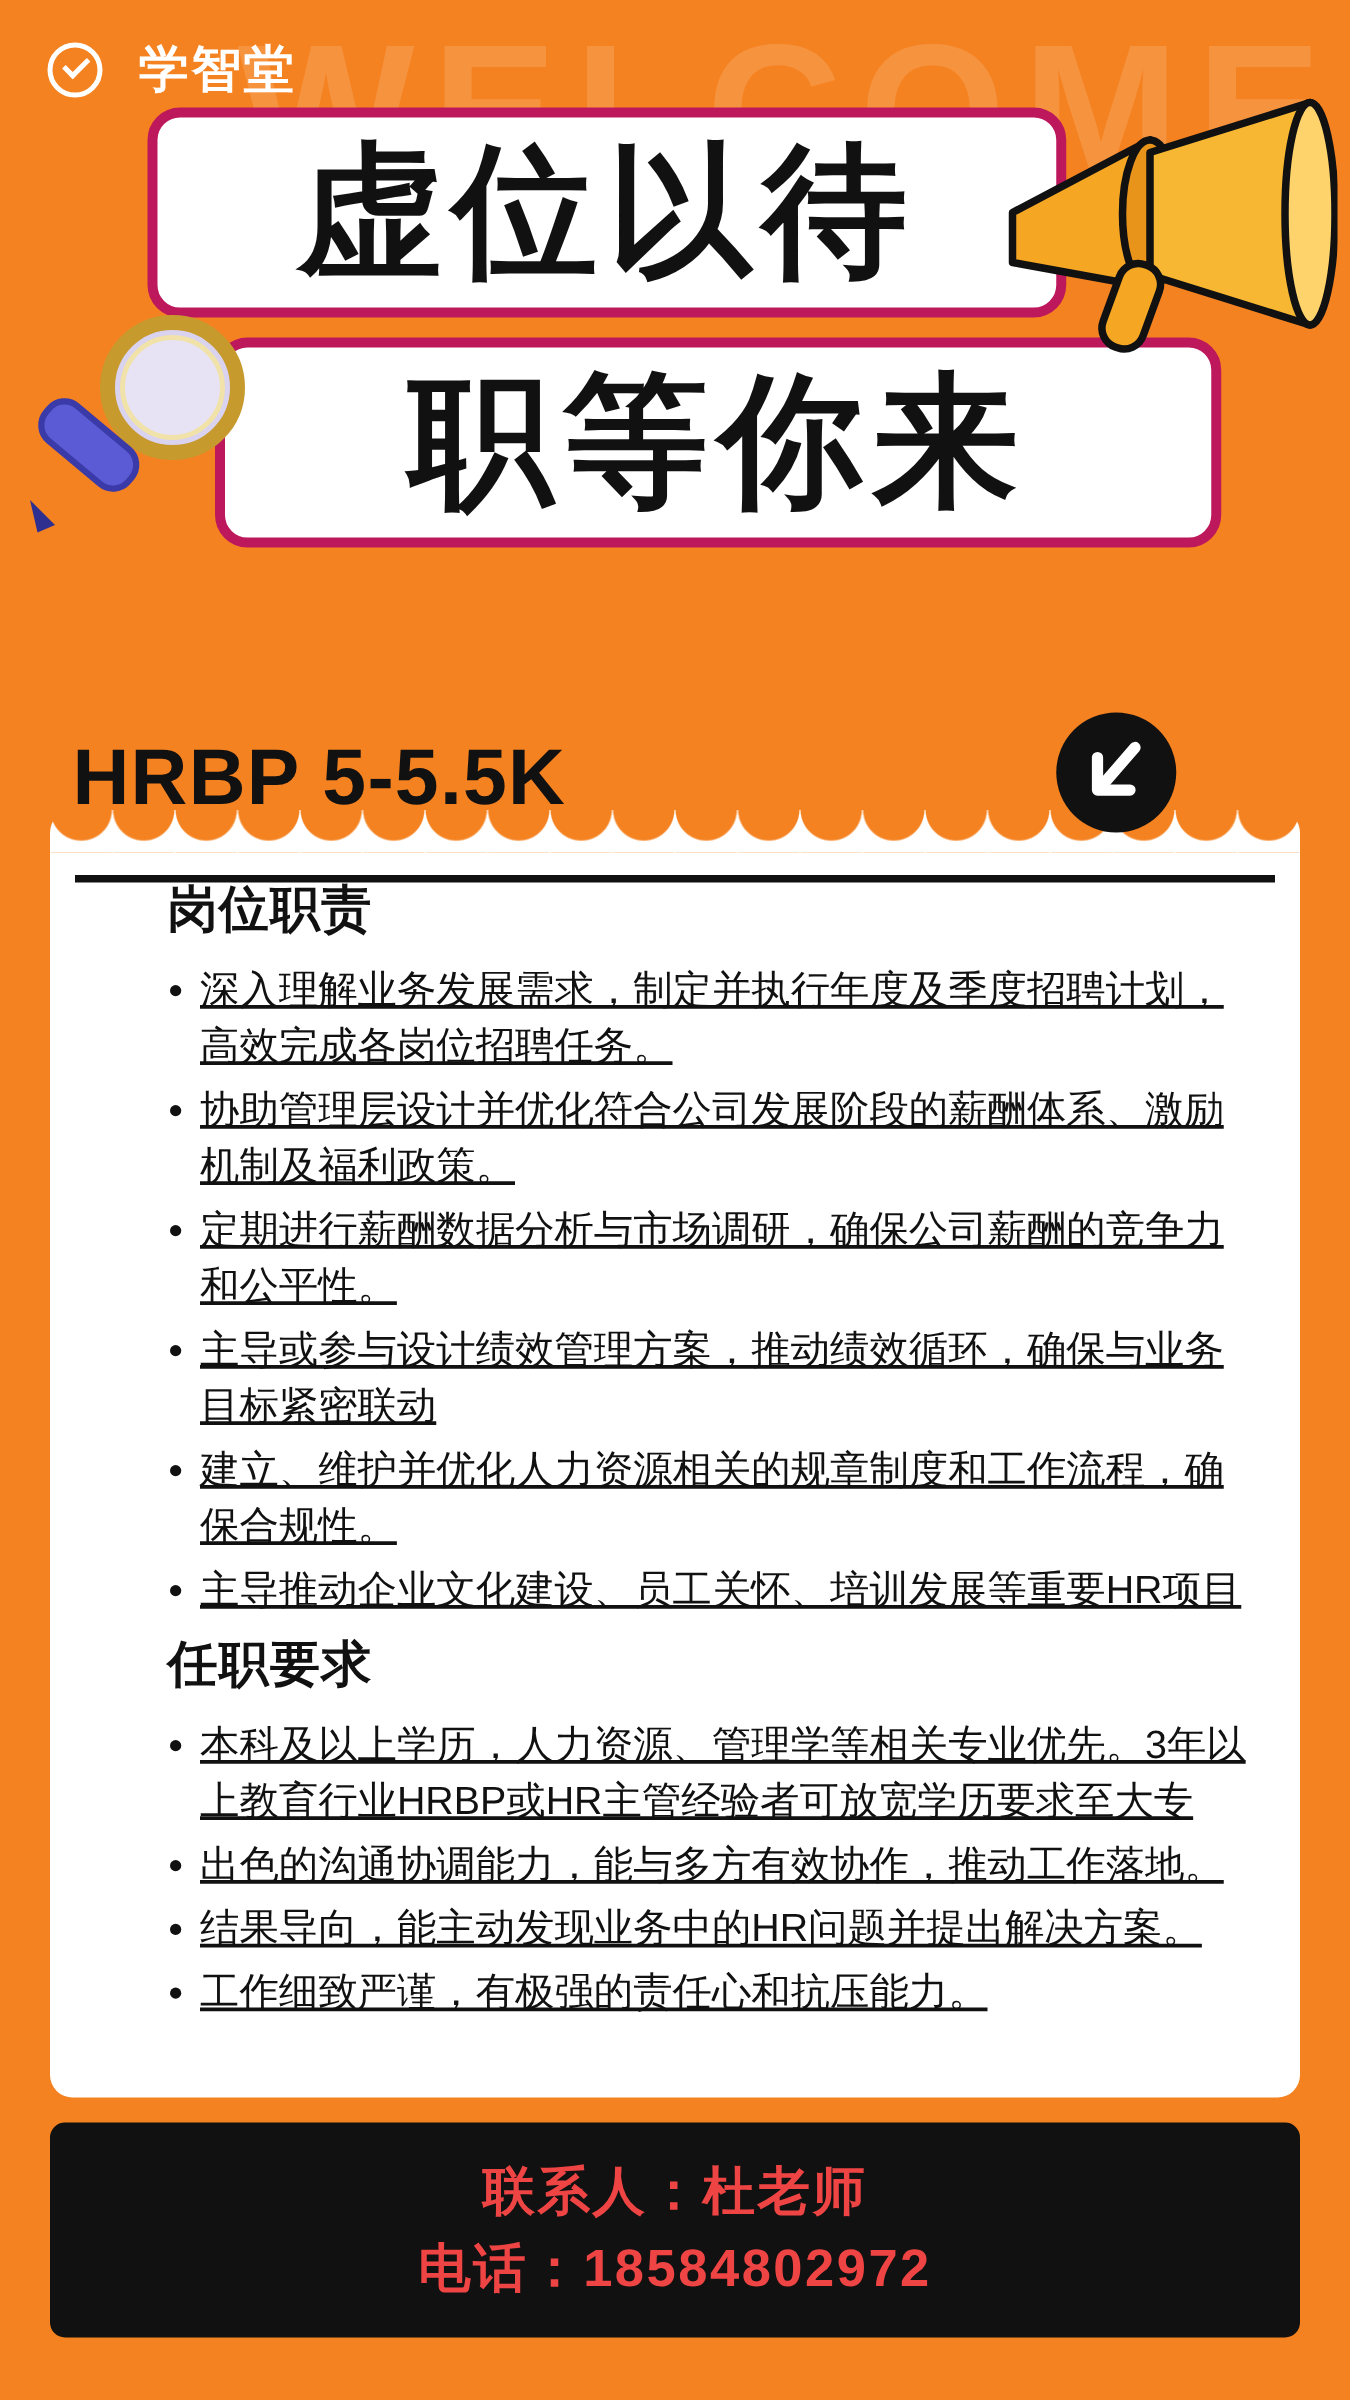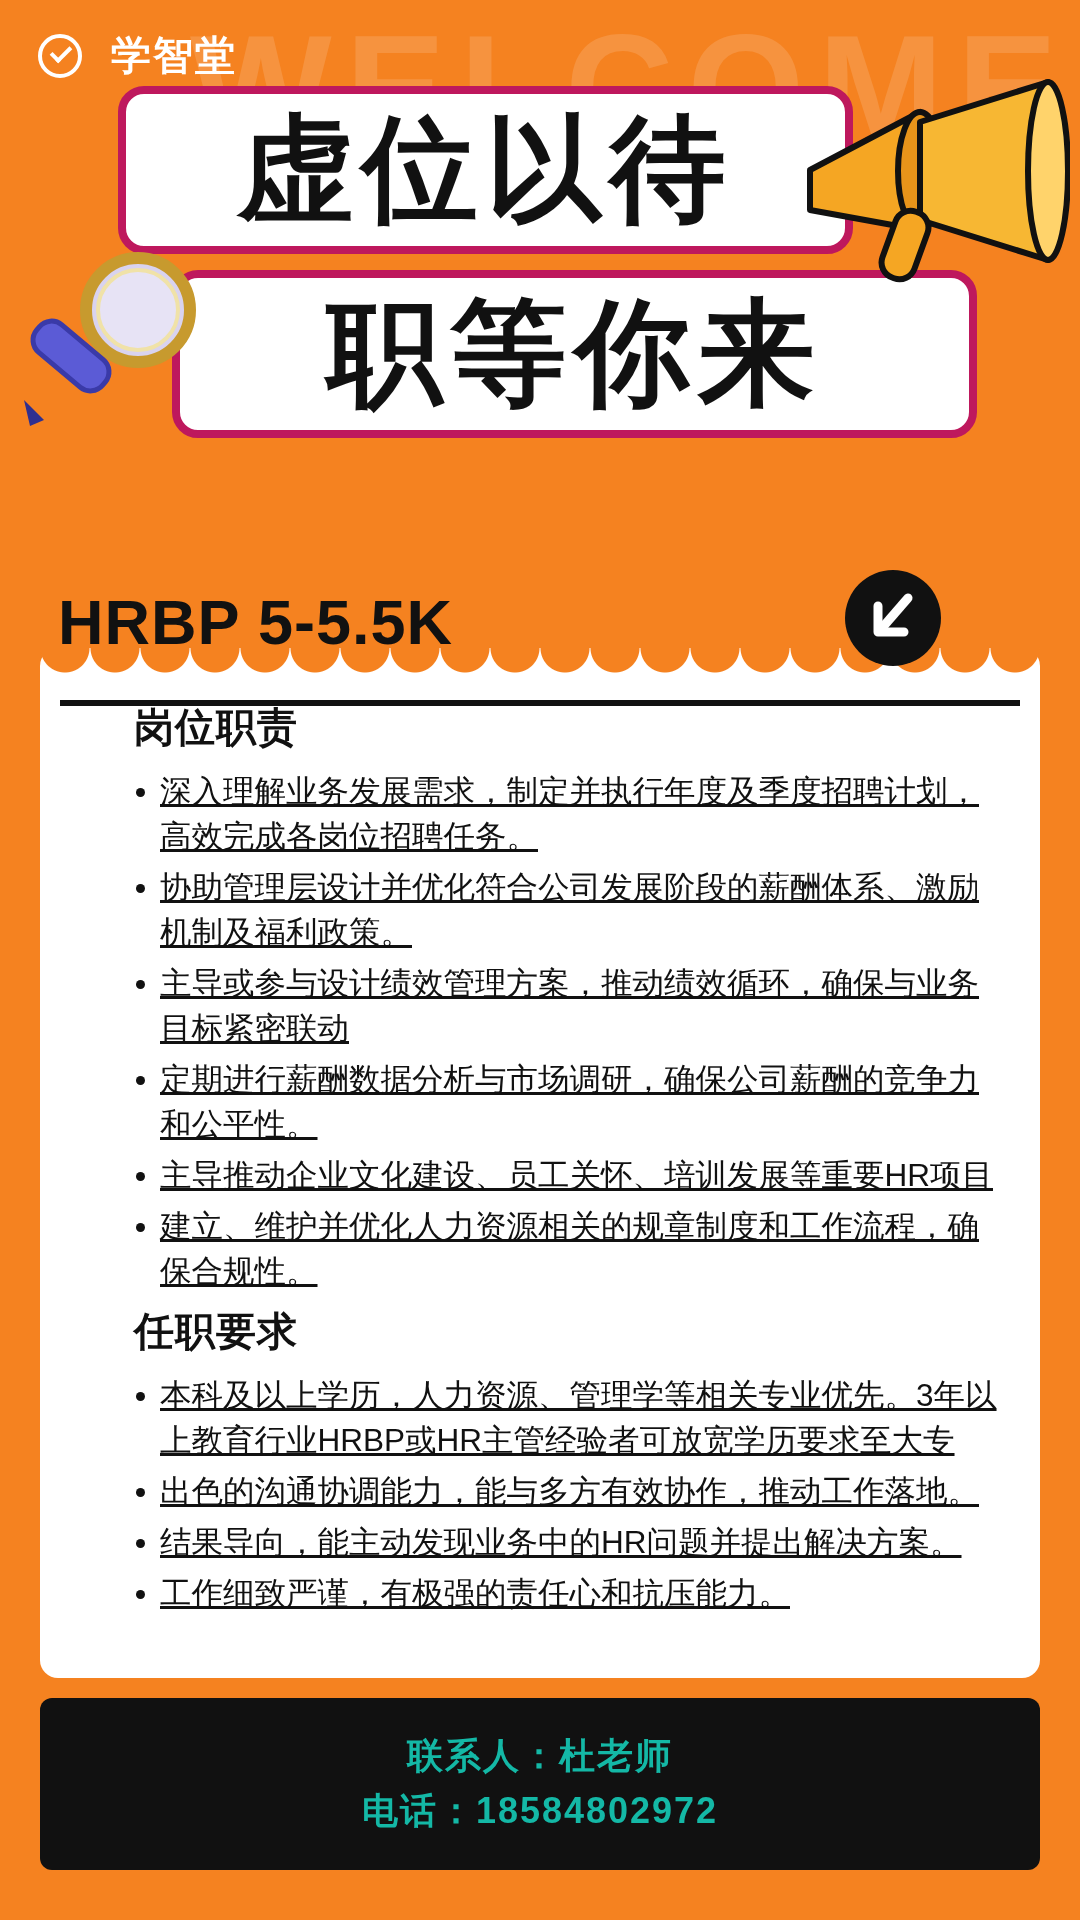--- a/index.html
+++ b/index.html
@@ -232,22 +232,22 @@
     background: #111111;
     border-radius: 12px;
     z-index: 6;
     display: flex;
     flex-direction: column;
     align-items: center;
     justify-content: center;
     gap: 6px;
   }
   .footer-line {
-    color: #14b8a6;
-    font-size: 36px;
+    color: #ef4444;
+    font-size: 42px;
     font-weight: bold;
     letter-spacing: 2px;
   }
   .footer-line.phone { font-weight: bold; }
 </style>
 </head>
 <body>
 
 <div class="ghost-text">WELCOME</div>
 
@@ -292,24 +292,24 @@
 <div class="card"></div>
 <div class="scallop"></div>
 <div class="card-rule"></div>
 
 <div class="card-body">
 
   <div class="section-title">岗位职责</div>
   <ul class="req-list">
     <li>深入理解业务发展需求，制定并执行年度及季度招聘计划，高效完成各岗位招聘任务。</li>
     <li>协助管理层设计并优化符合公司发展阶段的薪酬体系、激励机制及福利政策。</li>
+    <li>定期进行薪酬数据分析与市场调研，确保公司薪酬的竞争力和公平性。</li>
     <li>主导或参与设计绩效管理方案，推动绩效循环，确保与业务目标紧密联动</li>
-    <li>定期进行薪酬数据分析与市场调研，确保公司薪酬的竞争力和公平性。</li>
+    <li> 建立、维护并优化人力资源相关的规章制度和工作流程，确保合规性。</li>
     <li>主导推动企业文化建设、员工关怀、培训发展等重要HR项目</li>
-    <li> 建立、维护并优化人力资源相关的规章制度和工作流程，确保合规性。</li>
   </ul>
 
   <div class="section-title">任职要求</div>
   <ul class="req-list">
     <li>本科及以上学历，人力资源、管理学等相关专业优先。3年以上教育行业HRBP或HR主管经验者可放宽学历要求至大专</li>
     <li>出色的沟通协调能力，能与多方有效协作，推动工作落地。</li>
     <li>结果导向，能主动发现业务中的HR问题并提出解决方案。</li>
     <li>工作细致严谨，有极强的责任心和抗压能力。</li>
   </ul>
 

